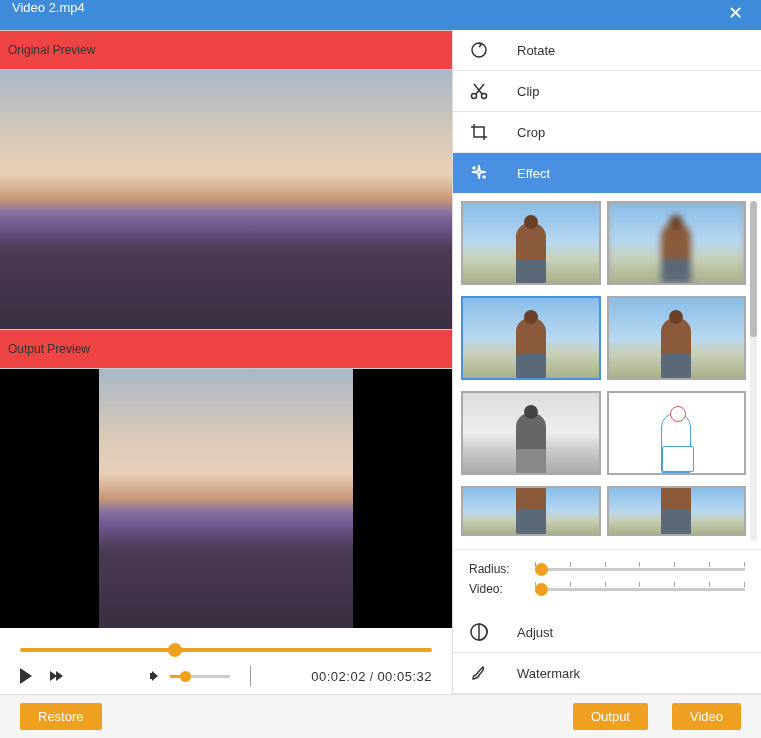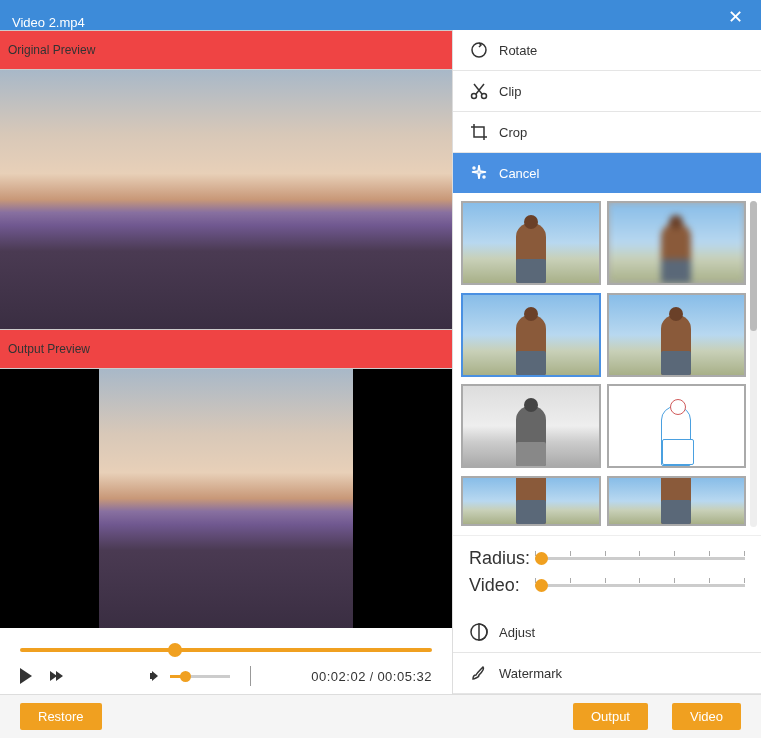--- a/index.html
+++ b/index.html
@@ -1,17 +1,17 @@
 <!DOCTYPE html>
 <html><head>
 <meta charset="utf-8">
 <style>
 *{margin:0;padding:0;box-sizing:border-box;font-family:Arial,sans-serif;font-size:13px}
 body{background:#fff;width:761px;height:738px;overflow:hidden}
-.titlebar{background:#3d8bd9;color:#fff;height:30px;display:flex;align-items:flex-end;padding:0 12px;font-size:14px}
+.titlebar{background:#3d8bd9;color:#fff;height:30px;display:flex;align-items:flex-start;padding:0 12px;font-size:14px}
 .titlebar .spacer{flex:1}
 .titlebar .close{font-size:18px;cursor:pointer;padding:2px 6px}
 .main{display:flex;height:664px}
 .left{width:452px;display:flex;flex-direction:column;background:#fff}
 .preview-label{background:#ef4444;color:#333;padding:12px 8px;font-size:12px;border-bottom:1px solid #ccc;border-top:1px solid #ccc}
 .preview{background:#000;height:284px;position:relative;overflow:hidden}
 .preview .landscape{width:100%;height:100%}
 .preview.output .landscape{width:56%;height:100%;margin:0 auto}
 .landscape{display:block;background:linear-gradient(to bottom,#a8b8c8 0%,#d8c8b8 25%,#e8d0b8 40%,#c89878 50%,#8870a0 55%,#705890 60%,#4a3a52 70%,#3a2e42 100%)}
 .controls{padding:12px 20px 8px}
@@ -26,21 +26,21 @@
 .vol{display:flex;align-items:center;gap:6px;margin-left:70px}
 .vol-ico{width:14px;height:14px;position:relative}
 .vol-ico::before{content:"";position:absolute;width:4px;height:6px;background:#333;top:4px}
 .vol-ico::after{content:"";position:absolute;border-left:6px solid #333;border-top:5px solid transparent;border-bottom:5px solid transparent;left:2px;top:2px}
 .vol-bar{width:60px;height:3px;background:#ccc;position:relative}
 .vol-bar .fill{position:absolute;height:100%;background:#f0a020;width:20%}
 .vol-bar .thumb{position:absolute;width:11px;height:11px;background:#f0a020;border-radius:50%;top:-4px;left:16%}
 .divider{width:1px;height:20px;background:#999;margin:0 6px}
 .time{margin-left:auto;color:#333;font-size:12px;letter-spacing:0.5px}
 .right{flex:1;border-left:1px solid #ddd;display:flex;flex-direction:column}
-.menu-item{display:flex;align-items:center;gap:10px;padding:10px 16px;cursor:pointer;border-bottom:1px solid #e5e5e5;color:#333}
+.menu-item{display:flex;align-items:center;gap:28px;padding:10px 16px;cursor:pointer;border-bottom:1px solid #e5e5e5;color:#333}
 .menu-item.active{background:#4a90e2;color:#fff;border-bottom:none}
 .menu-ico{width:20px;height:20px;display:inline-flex;align-items:center;justify-content:center}
 .effect-panel{flex:1;padding:8px 4px 8px 8px;display:flex;gap:4px;overflow:hidden}
 .thumbs{flex:1;display:grid;grid-template-columns:1fr 1fr;gap:6px;overflow-y:auto}
 .thumb-item{height:84px;border:2px solid transparent;background:#aaa;display:flex;align-items:flex-end;justify-content:center;overflow:hidden;position:relative}
 .thumb-item.selected{border-color:#4a90e2}
 .thumb-item .sky{position:absolute;inset:0;background:linear-gradient(to bottom,#88bde8 0%,#b8d8f0 50%,#c8d0b8 70%,#a8b088 100%)}
 .thumb-item .person{position:relative;width:30px;height:60px;background:#8a5a3a;border-radius:14px 14px 2px 2px;z-index:1}
 .thumb-item .person::before{content:"";position:absolute;width:14px;height:14px;background:#6a4028;border-radius:50%;top:-8px;left:8px}
 .thumb-item .person::after{content:"";position:absolute;width:30px;height:24px;background:#5a6878;bottom:0;border-radius:2px}
@@ -51,21 +51,21 @@
 .thumb-item.bw .person::after{background:#888}
 .thumb-item.sketch .sky{background:#fff}
 .thumb-item.sketch .person{background:#fff;border:1.5px solid #4aa0e0}
 .thumb-item.sketch .person::before{background:#fff;border:1.5px solid #d05a5a}
 .thumb-item.sketch .person::after{background:#fff;border:1.5px solid #4aa0e0}
 .thumb-item.half{height:50px}
 .scrollbar{width:7px;background:#eee;border-radius:4px;position:relative}
 .scrollbar .handle{position:absolute;width:100%;background:#bbb;border-radius:4px;top:0;height:40%}
 .sliders{padding:6px 16px 10px;border-top:1px solid #eee}
 .slider-row{display:flex;align-items:center;gap:10px;margin:6px 0}
-.slider-row label{width:56px;color:#333;font-size:18px}
+.slider-row label{width:56px;color:#333;font-size:12px}
 .slider-track{flex:1;height:3px;background:#ccc;position:relative}
 .slider-track .ticks{position:absolute;inset:0;top:-6px;display:flex;justify-content:space-between}
 .slider-track .ticks span{width:1px;height:5px;background:#aaa}
 .slider-track .thumb{position:absolute;width:13px;height:13px;background:#f0a020;border-radius:50%;top:-5px;left:0}
 .footer{height:44px;background:#f5f5f5;border-top:1px solid #ddd;display:flex;align-items:center;padding:0 20px;gap:24px}
 .footer .spacer{flex:1}
 .btn{background:#f0a020;color:#fff;border:none;padding:6px 18px;border-radius:2px;cursor:pointer;font-size:13px}
 svg{width:20px;height:20px}
 .menu-item svg path,.menu-item svg circle,.menu-item svg line,.menu-item svg rect{stroke:#333;fill:none;stroke-width:1.5}
 .menu-item.active svg path,.menu-item.active svg circle,.menu-item.active svg line,.menu-item.active svg rect{stroke:#fff}
@@ -143,21 +143,21 @@
       <span>Crop</span>
     </div>
     <div class="menu-item active">
       <span class="menu-ico">
           <svg viewBox="0 0 20 20">
             <path d="M10 2 L11 8 L17 9 L11 10 L10 16 L9 10 L3 9 L9 8 Z" fill="#fff" stroke="none"></path>
             <circle cx="5" cy="5" r="1" fill="#fff" stroke="none"></circle>
             <circle cx="15" cy="14" r="1" fill="#fff" stroke="none"></circle>
           </svg>
         </span>
-      <span>Cancel</span>
+      <span>Effect</span>
     </div>
 
     <div class="effect-panel">
       <div class="thumbs">
         <div class="thumb-item">
             <div class="sky"></div>
             <div class="person"></div>
           </div>
         <div class="thumb-item blur">
             <div class="sky"></div>

